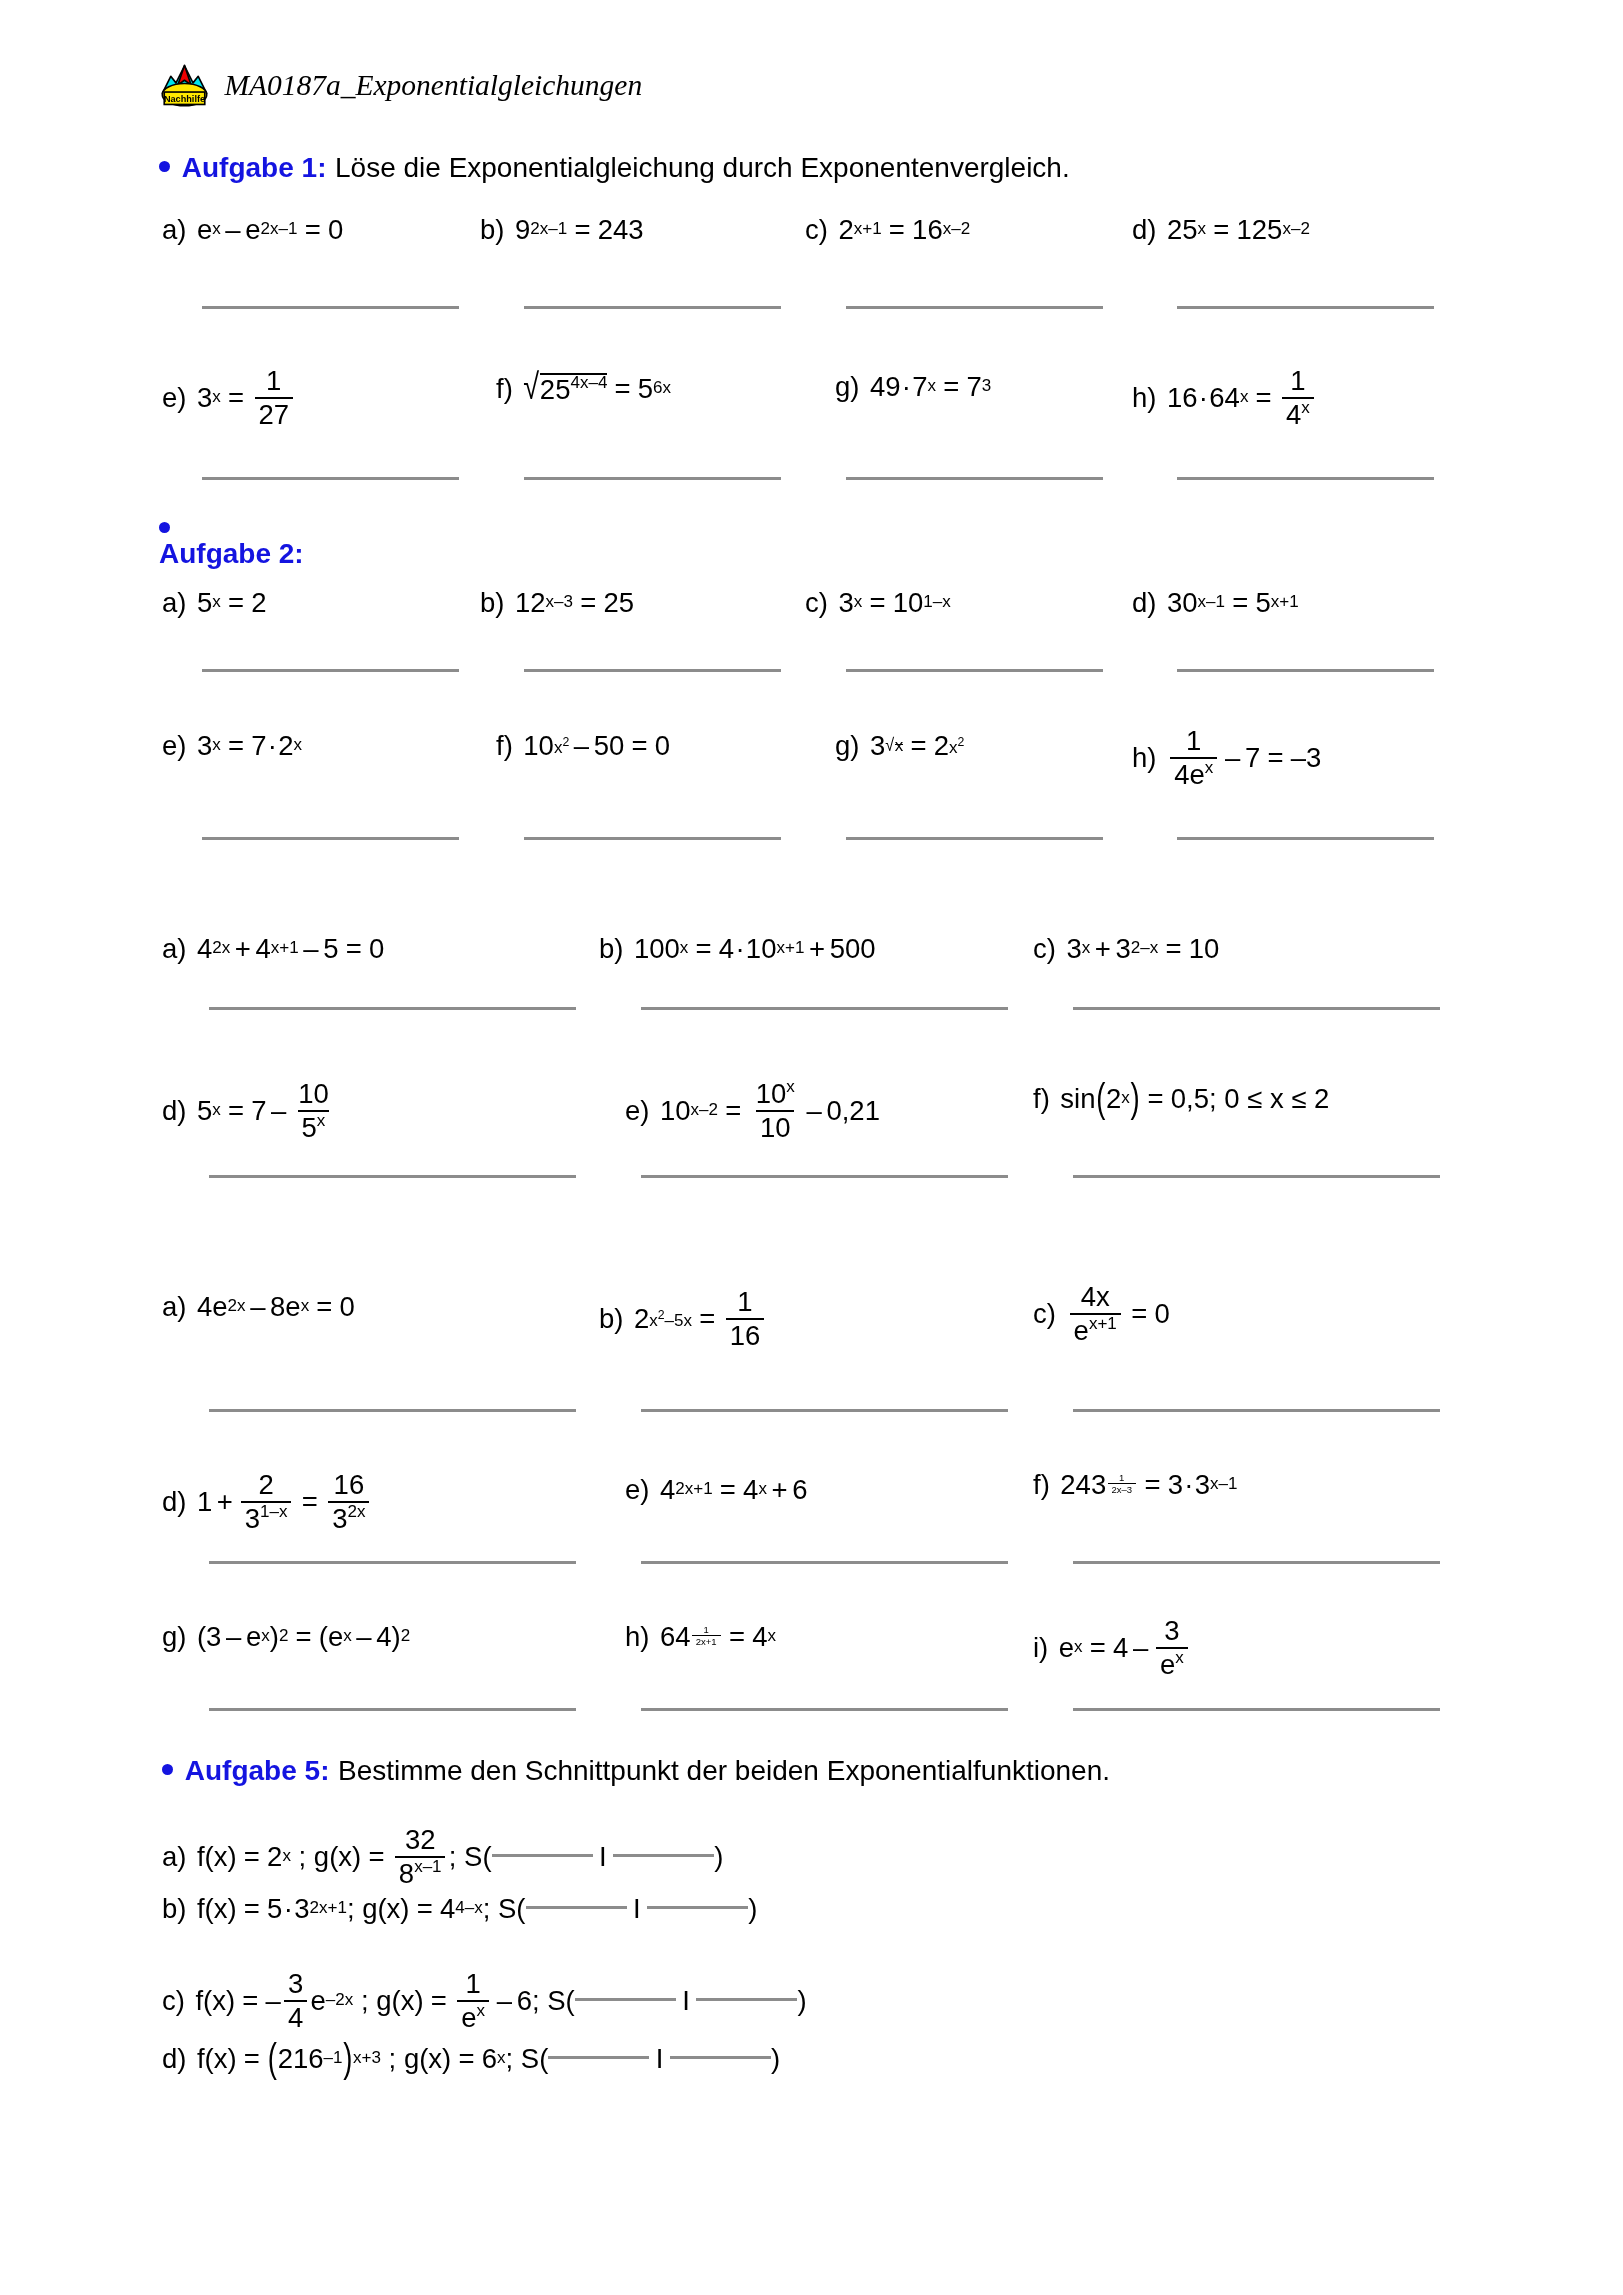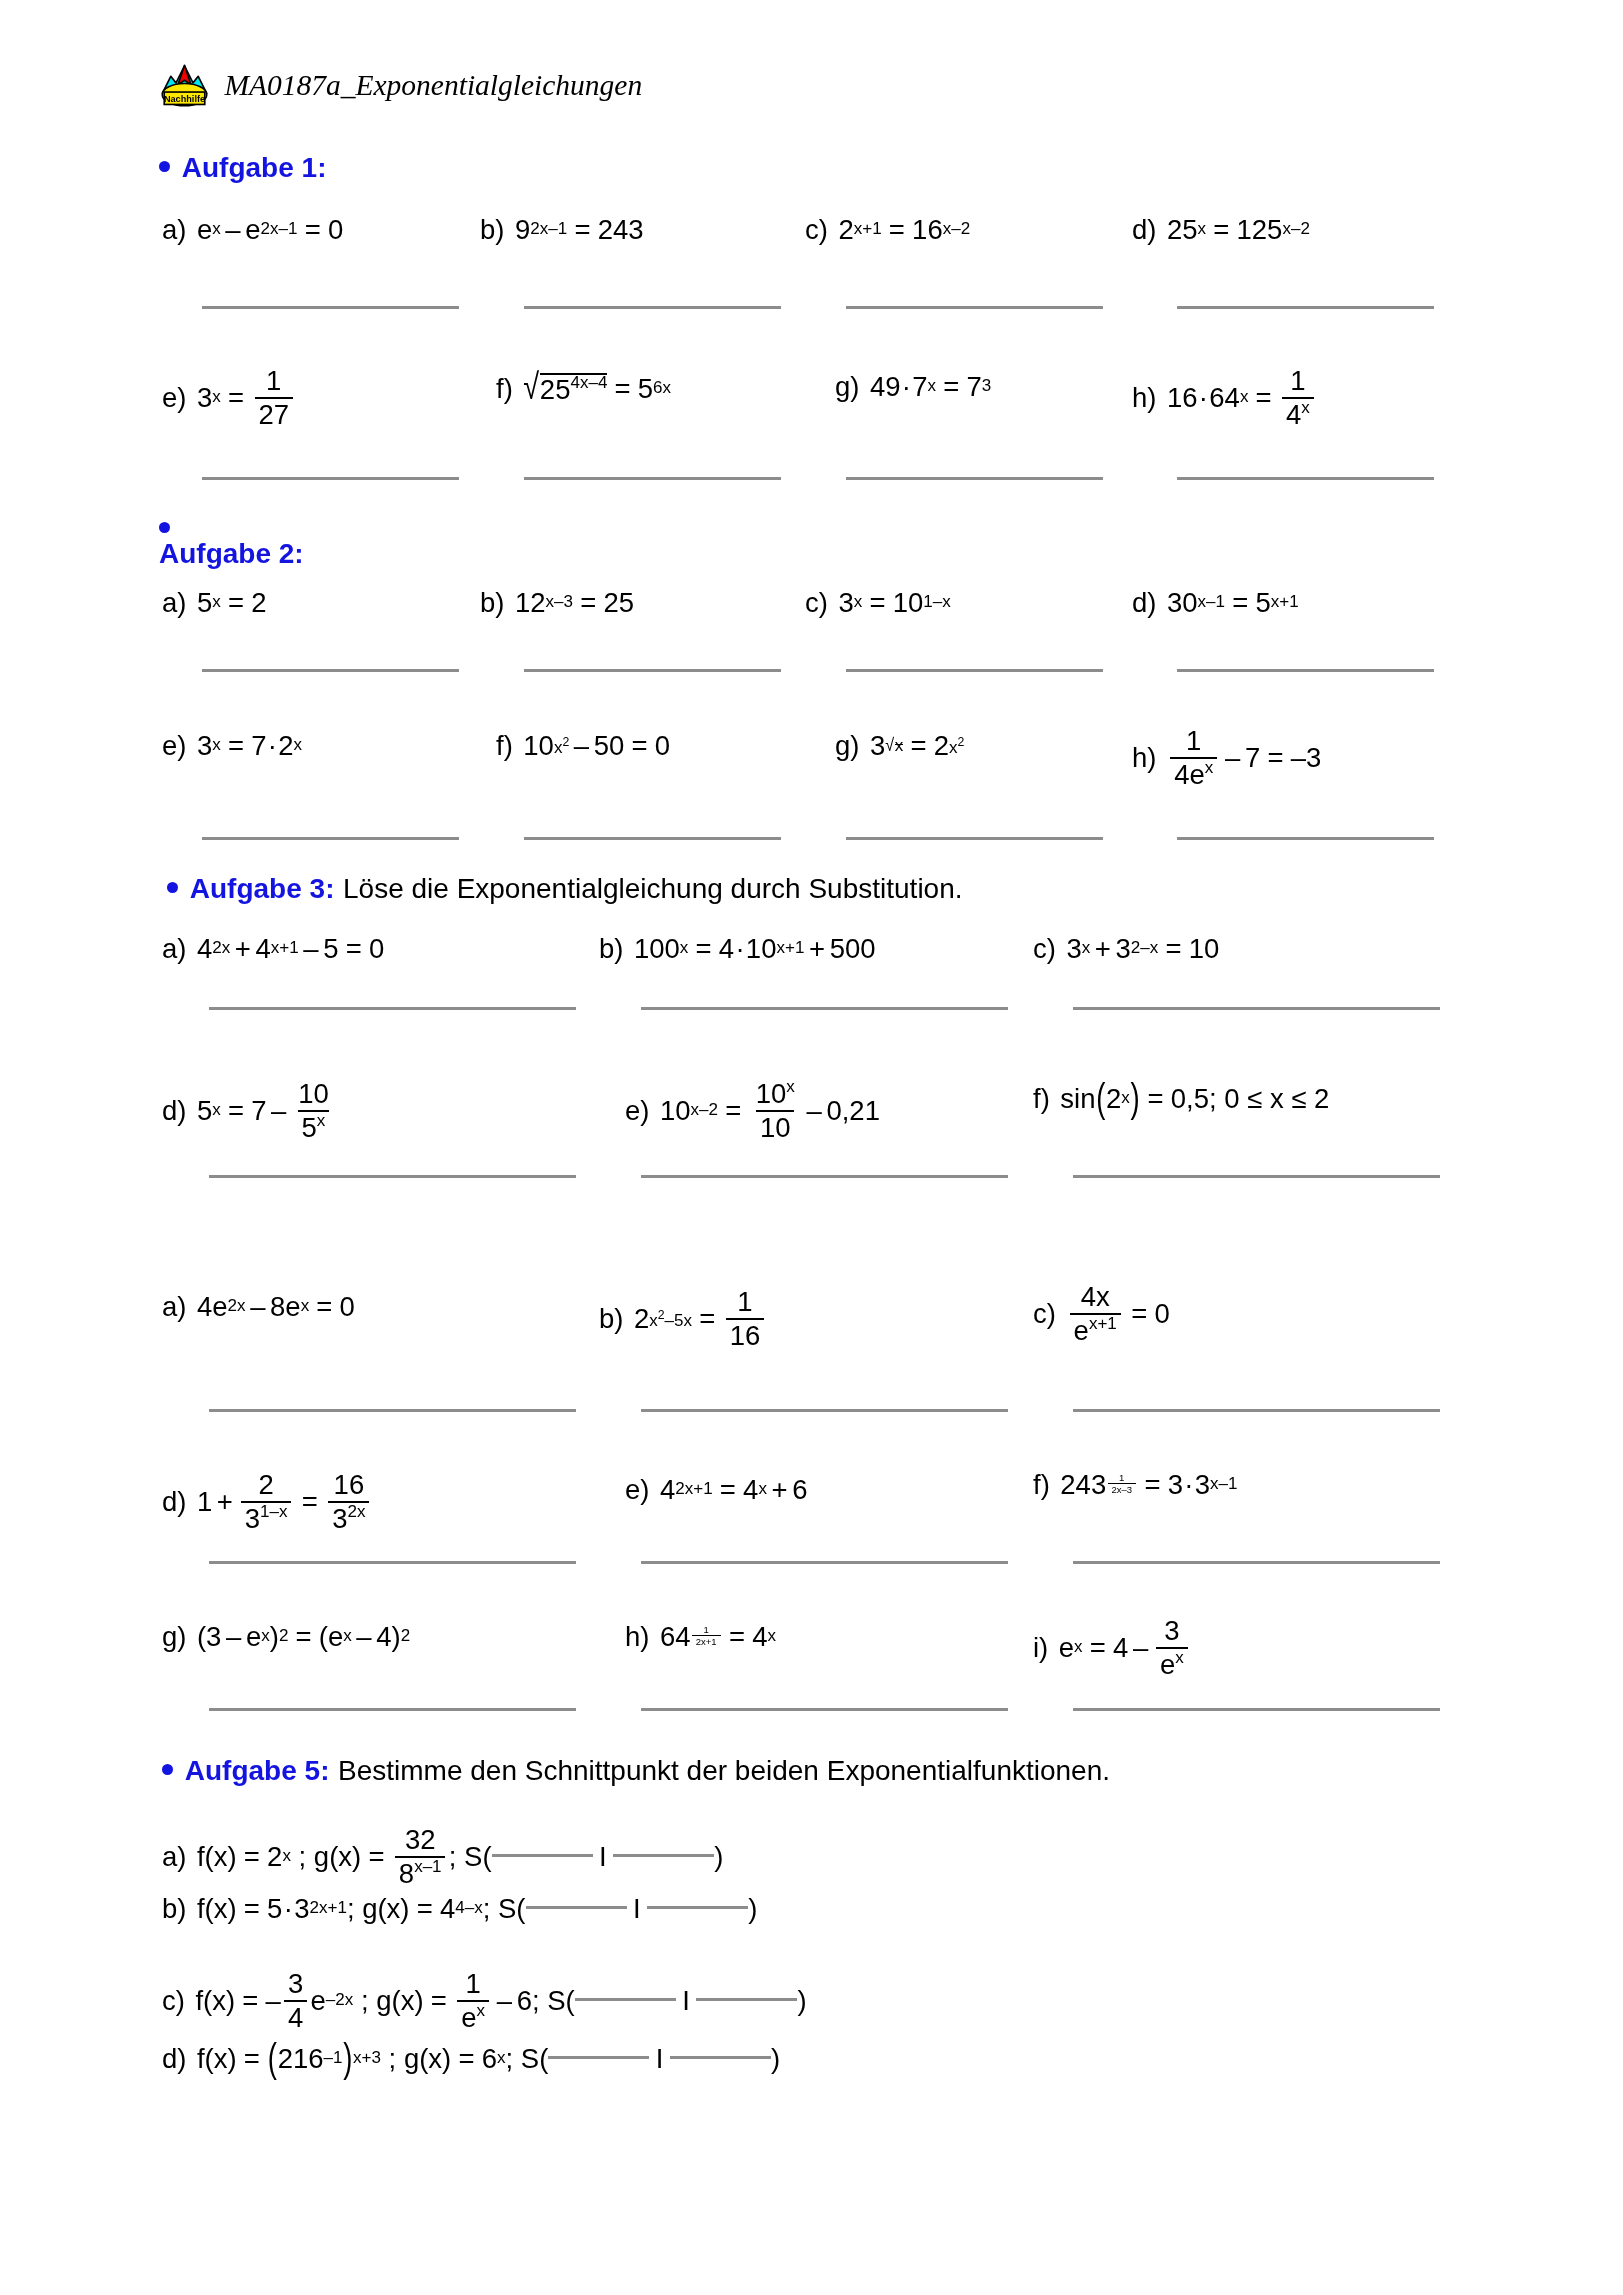--- a/index.html
+++ b/index.html
@@ -209,20 +209,21 @@
         <rect x="8" y="44" width="62" height="19" fill="#ffe800" stroke="#000" stroke-width="2.5"></rect>
         <text x="39" y="58.5" font-family="Liberation Sans, sans-serif" font-size="14" font-weight="bold" text-anchor="middle" fill="#000">Nachhilfe</text>
       </svg>
     </span>
     <span class="doc-title">MA0187a_Exponentialgleichungen</span>
   </div>
 
   <div class="task-head" style="left:159px; top:152px;justify-content:space-between;">
     <span class="bullet"></span>
     <span class="task-label">Aufgabe 1:</span>
+    <span class="task-text">Löse die Exponentialgleichung durch Exponentenvergleich.</span>
   </div>
 
   <div class="item" style="left:162px; top:216px;">
     <span class="tag">a)</span>
     <span class="expr">e<sup class="sp">x</sup><span class="op">–</span>e<sup class="sp">2x–1</sup><span class="eq">=</span>0</span>
   </div>
 
   <div class="item" style="left:480px; top:216px;">
     <span class="tag">b)</span>
     <span class="expr">9<sup class="sp">2x–1</sup><span class="eq">=</span>243</span>
@@ -325,25 +326,20 @@
           <span class="num">1</span>
           <span class="den">4e<sup class="sp">x</sup></span>
         </span><span class="op">–</span>7<span class="eq">=</span>–3</span>
   </div>
 
   <div class="rule" style="left:202px; top:837px; width:257px;"></div>
   <div class="rule" style="left:524px; top:837px; width:257px;"></div>
   <div class="rule" style="left:846px; top:837px; width:257px;"></div>
   <div class="rule" style="left:1177px; top:837px; width:257px;"></div>
 
-  <div class="task-head" style="left:167px; top:873px;">
-    <span class="bullet"></span>
-    <span class="task-label">Aufgabe 3:</span>
-    <span class="task-text">Löse die Exponentialgleichung durch Substitution.</span>
-  </div>
 
   <div class="item" style="left:162px; top:935px;">
     <span class="tag">a)</span>
     <span class="expr">4<sup class="sp">2x</sup><span class="op">+</span>4<sup class="sp">x+1</sup><span class="op">–</span>5<span class="eq">=</span>0</span>
   </div>
   <div class="item" style="left:599px; top:935px;">
     <span class="tag">b)</span>
     <span class="expr">100<sup class="sp">x</sup><span class="eq">=</span>4<span class="tight">·</span>10<sup class="sp">x+1</sup><span class="op">+</span>500</span>
   </div>
   <div class="item" style="left:1033px; top:935px;">

